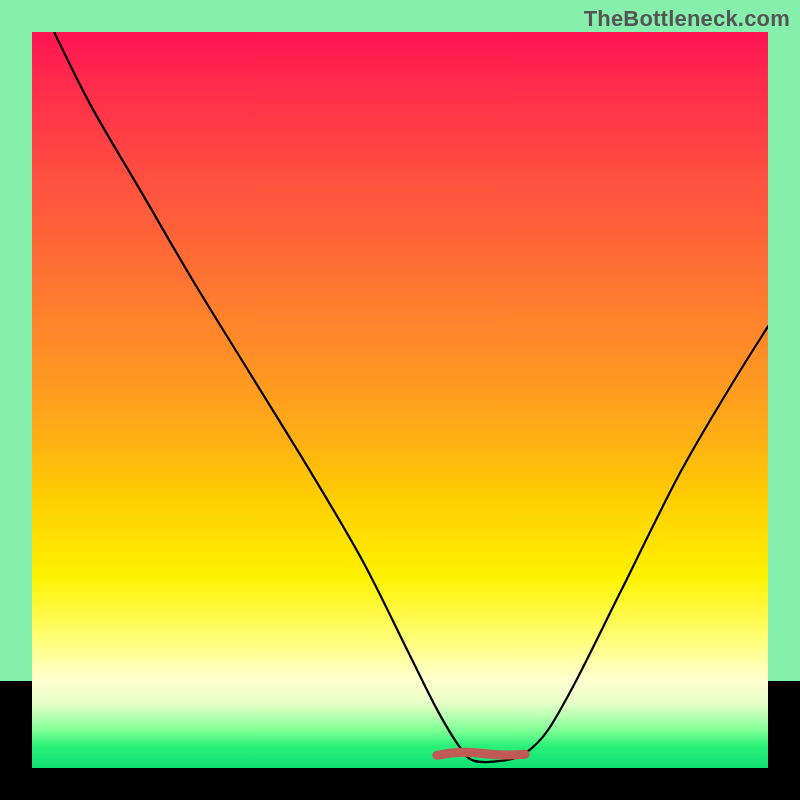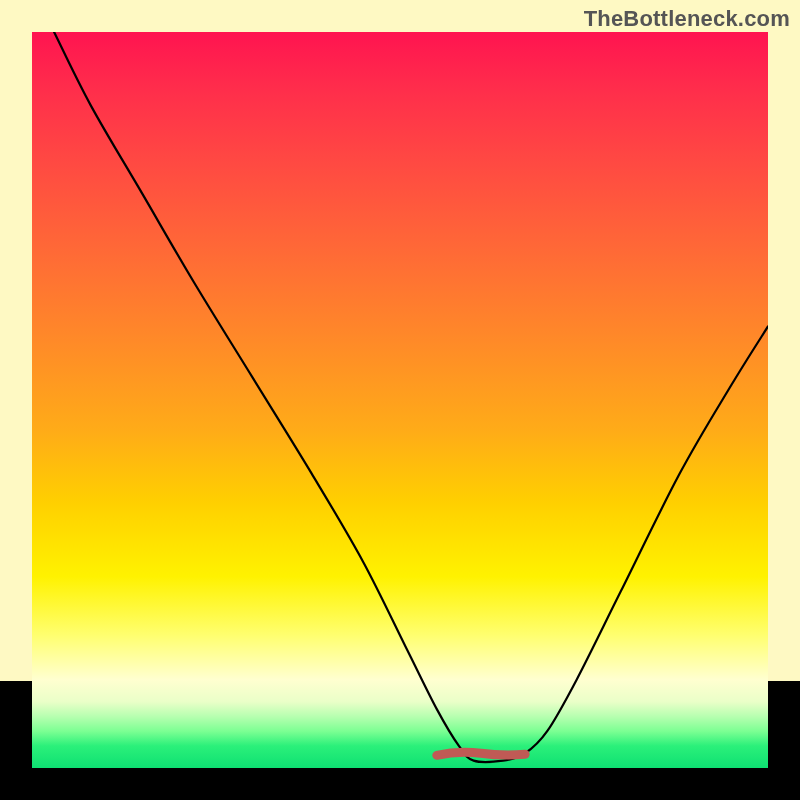--- a/index.html
+++ b/index.html
@@ -8,21 +8,21 @@
     width: 800px;
     height: 800px;
     overflow: hidden;
     background: #000;
     font-family: Arial, Helvetica, sans-serif;
   }
   .frame {
     position: relative;
     width: 800px;
     height: 681px;
-    background: #fef9c3;
+    background: #86efac;
   }
   .watermark {
     position: absolute;
     top: 6px;
     right: 10px;
     color: #555;
     font-size: 22px;
     font-weight: 600;
     letter-spacing: 0.2px;
     user-select: none;

